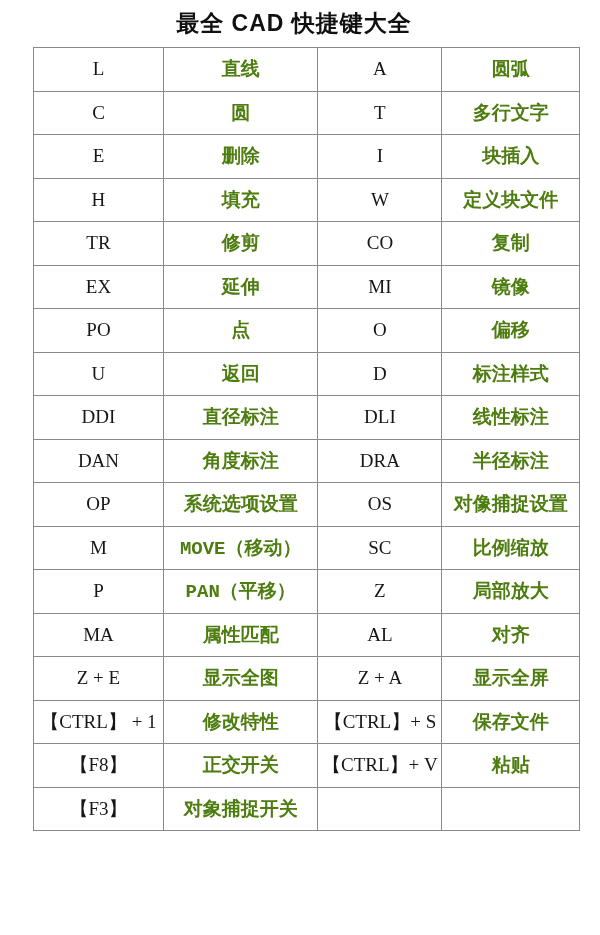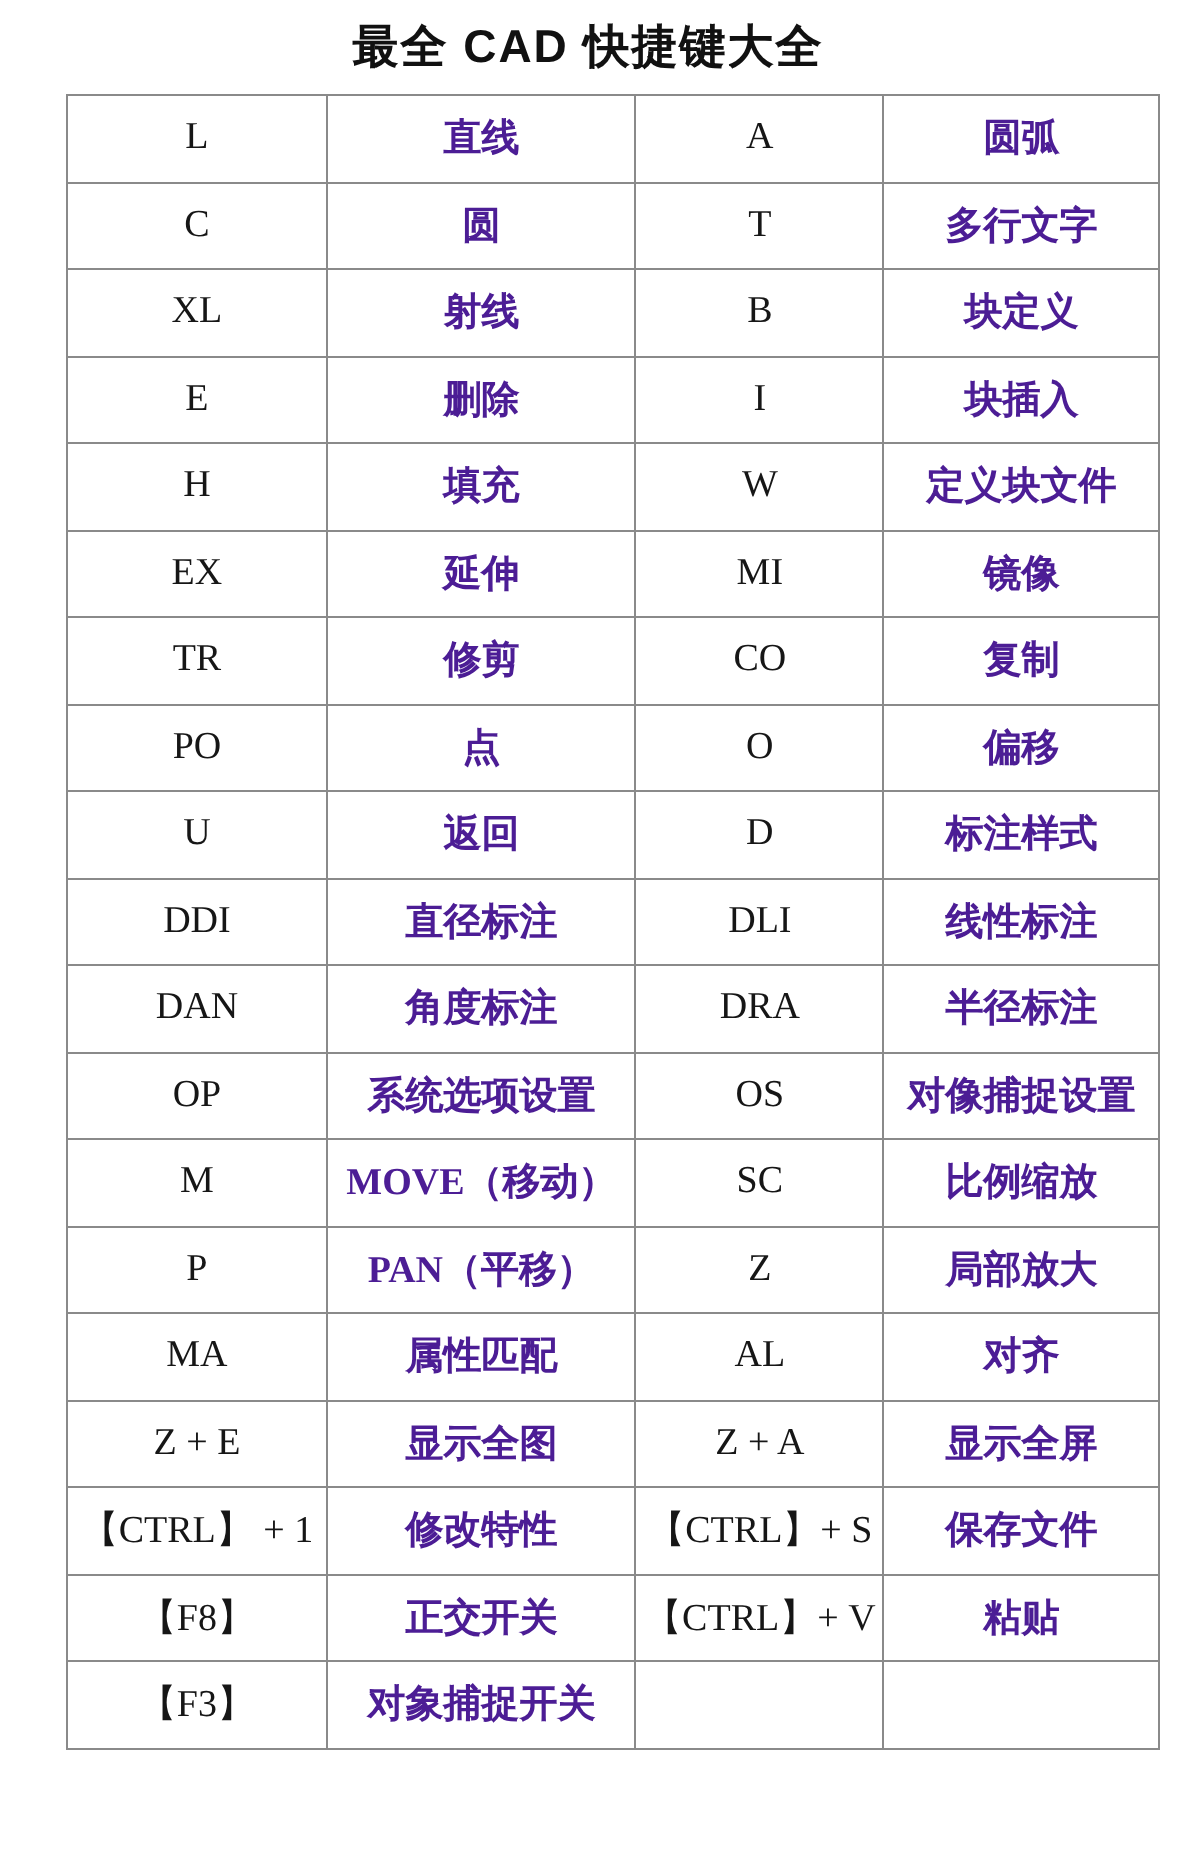--- a/index.html
+++ b/index.html
@@ -41,24 +41,24 @@
     white-space: nowrap;
     overflow: hidden;
   }
   td.key {
     font-family: "Liberation Serif", "DejaVu Serif", serif;
     font-size: 19px;
     font-weight: 400;
     color: #161616;
   }
   td.fn {
-    font-family: Liberation Serif, serif;
+    font-family: Liberation Mono, monospace;
     font-size: 19px;
     font-weight: 700;
-    color: #4c1d95;
+    color: #4d7c0f;
   }
   col.c1 { width: 23.8%; }
   col.c2 { width: 28.3%; }
   col.c3 { width: 22.7%; }
   col.c4 { width: 25.2%; }
 </style>
 </head>
 <body>
 
 <div class="page-title">最全 CAD 快捷键大全</div>
@@ -77,48 +77,42 @@
         <td class="key">A</td>
         <td class="fn">圆弧</td>
       </tr>
       <tr>
         <td class="key">C</td>
         <td class="fn">圆</td>
         <td class="key">T</td>
         <td class="fn">多行文字</td>
       </tr>
       <tr>
-        <td class="key">XL</td>
-        <td class="fn">射线</td>
-        <td class="key">B</td>
-        <td class="fn">块定义</td>
-      </tr>
-      <tr>
         <td class="key">E</td>
         <td class="fn">删除</td>
         <td class="key">I</td>
         <td class="fn">块插入</td>
       </tr>
       <tr>
         <td class="key">H</td>
         <td class="fn">填充</td>
         <td class="key">W</td>
         <td class="fn">定义块文件</td>
       </tr>
       <tr>
+        <td class="key">TR</td>
+        <td class="fn">修剪</td>
+        <td class="key">CO</td>
+        <td class="fn">复制</td>
+      </tr>
+      <tr>
         <td class="key">EX</td>
         <td class="fn">延伸</td>
         <td class="key">MI</td>
         <td class="fn">镜像</td>
-      </tr>
-      <tr>
-        <td class="key">TR</td>
-        <td class="fn">修剪</td>
-        <td class="key">CO</td>
-        <td class="fn">复制</td>
       </tr>
       <tr>
         <td class="key">PO</td>
         <td class="fn">点</td>
         <td class="key">O</td>
         <td class="fn">偏移</td>
       </tr>
       <tr>
         <td class="key">U</td>
         <td class="fn">返回</td>

